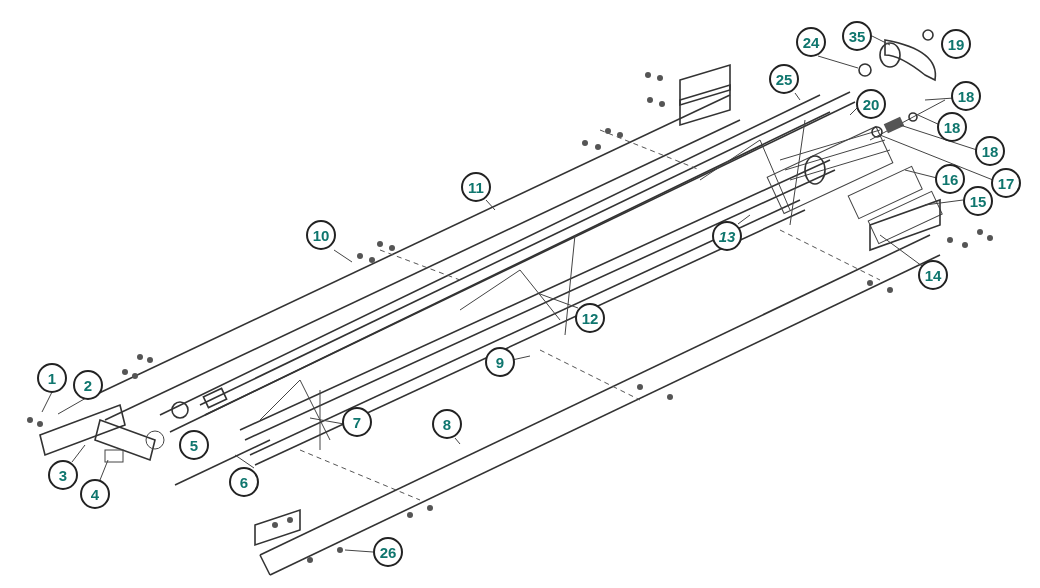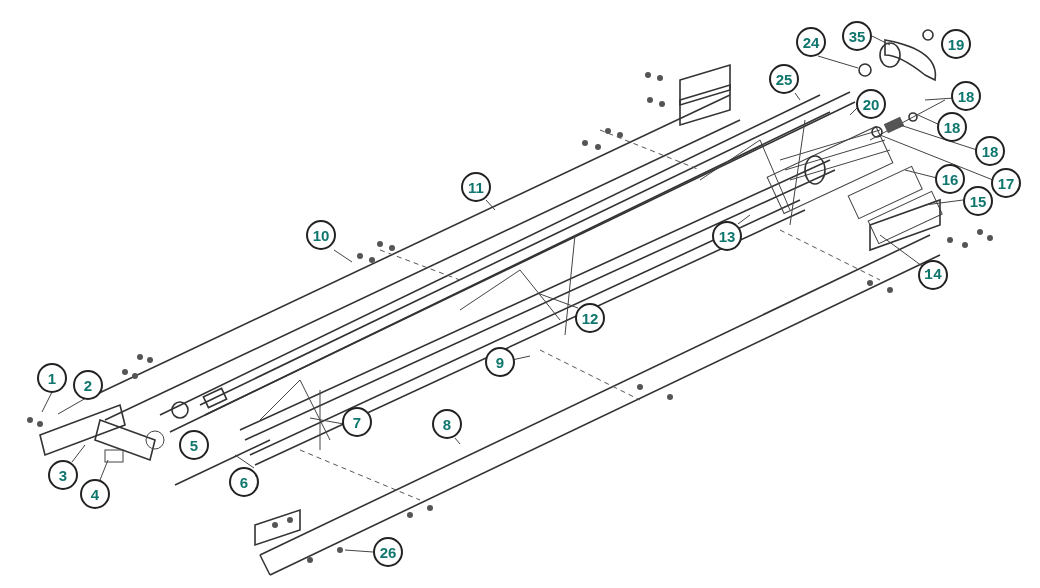--- a/index.html
+++ b/index.html
@@ -170,22 +170,22 @@
     <div class="callout" style="left: 48px; top: 460px;">3</div>
     <div class="callout" style="left: 80px; top: 479px;">4</div>
     <div class="callout" style="left: 179px; top: 430px;">5</div>
     <div class="callout" style="left: 229px; top: 467px;">6</div>
     <div class="callout" style="left: 342px; top: 407px;">7</div>
     <div class="callout" style="left: 432px; top: 409px;">8</div>
     <div class="callout" style="left: 485px; top: 347px;">9</div>
     <div class="callout" style="left: 306px; top: 220px;">10</div>
     <div class="callout" style="left: 461px; top: 172px;">11</div>
     <div class="callout" style="left: 575px; top: 303px;">12</div>
-    <div class="callout" style="left: 712px; top: 221px;">13</div>
-    <div class="callout" style="left: 918px; top: 260px; font-family: Liberation Mono, monospace;">14</div>
+    <div class="callout" style="left: 712px; top: 221px; font-style: italic;">13</div>
+    <div class="callout" style="left: 918px; top: 260px;">14</div>
     <div class="callout" style="left: 963px; top: 186px;">15</div>
     <div class="callout" style="left: 935px; top: 164px;">16</div>
     <div class="callout" style="left: 991px; top: 168px;">17</div>
     <div class="callout" style="left: 975px; top: 136px; text-align: right;">18</div>
     <div class="callout" style="left: 937px; top: 112px;">18</div>
     <div class="callout" style="left: 856px; top: 89px;">20</div>
     <div class="callout" style="left: 951px; top: 81px;">18</div>
     <div class="callout" style="left: 941px; top: 29px;">19</div>
     <div class="callout" style="left: 842px; top: 21px;">35</div>
     <div class="callout" style="left: 796px; top: 27px;">24</div>

